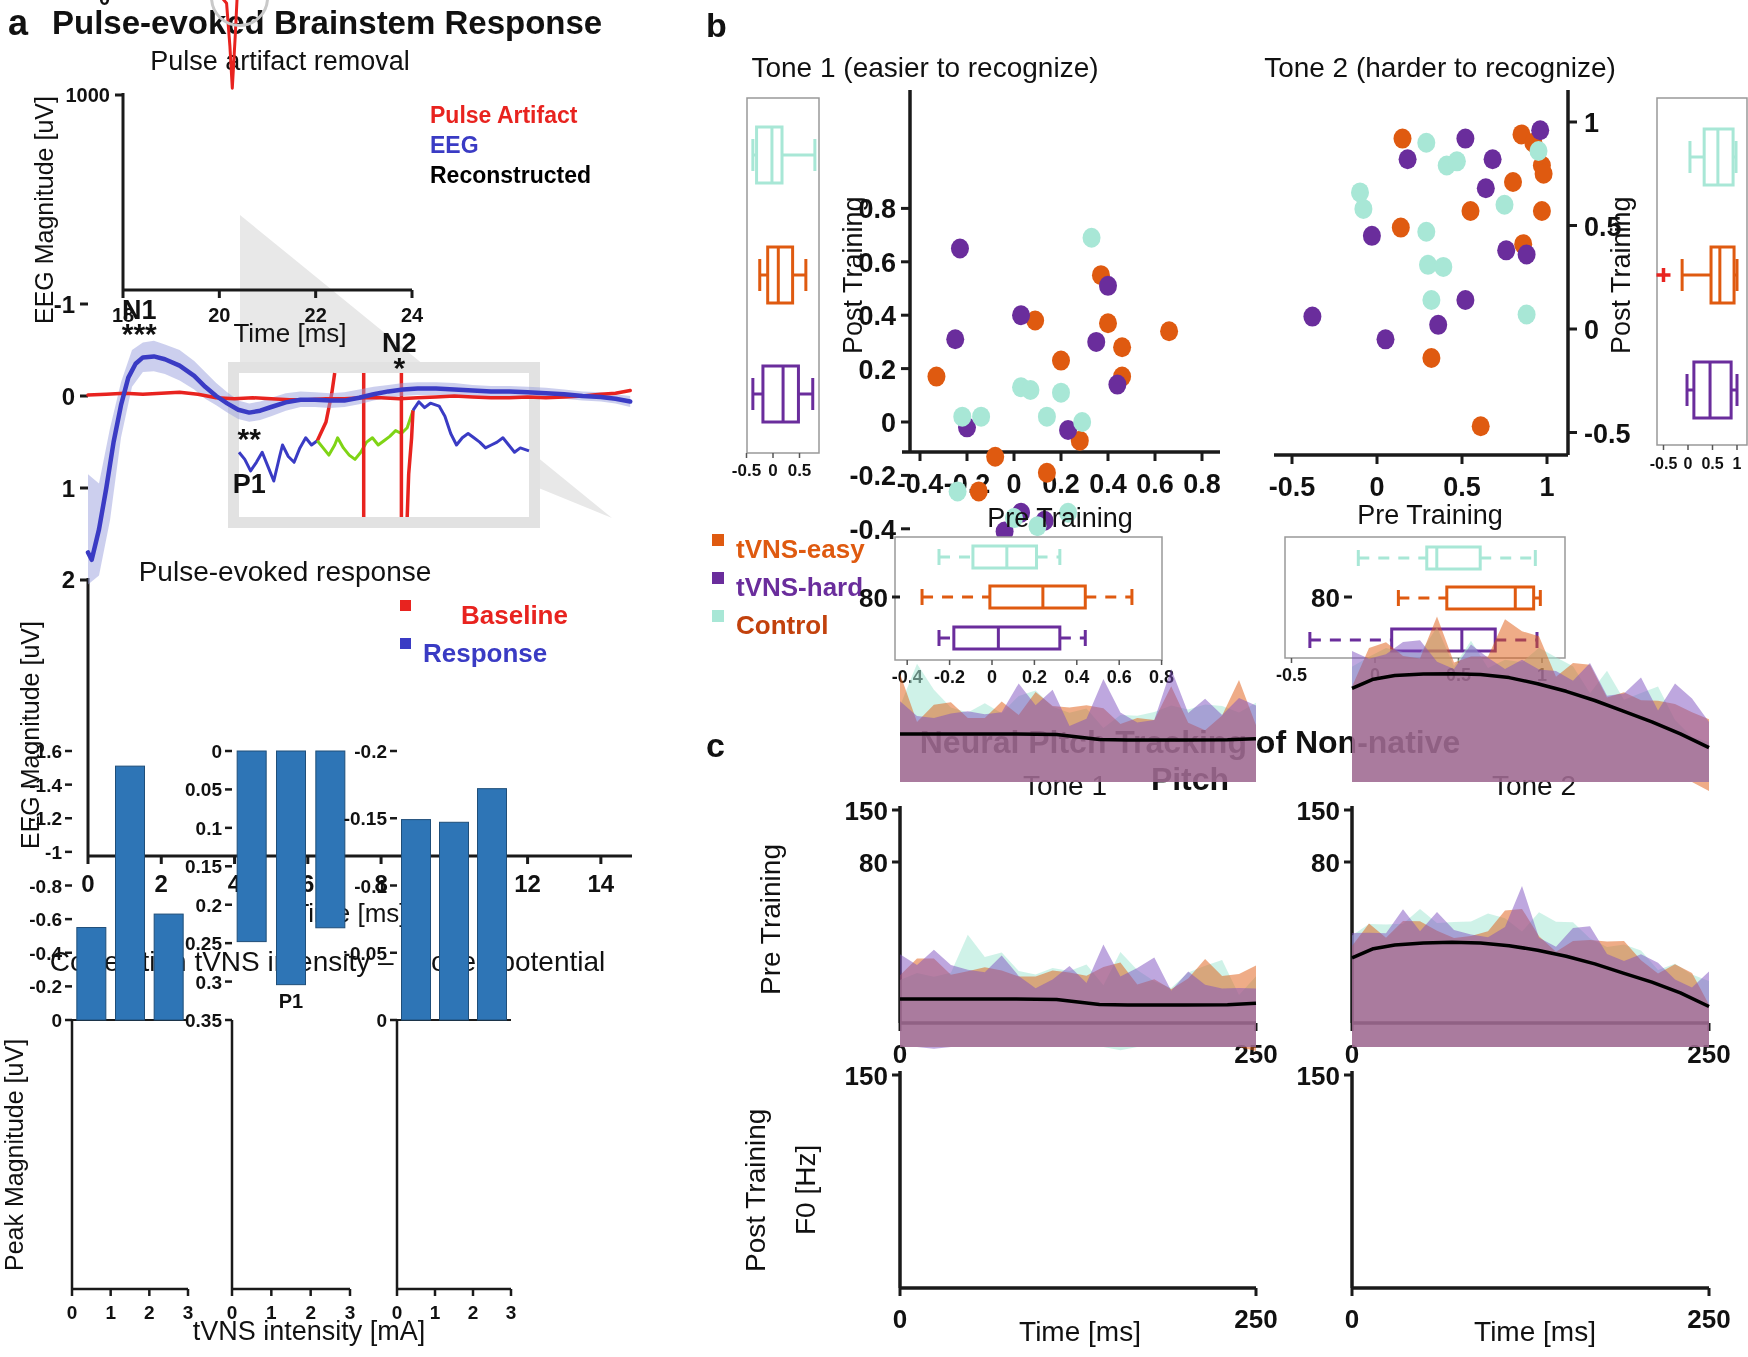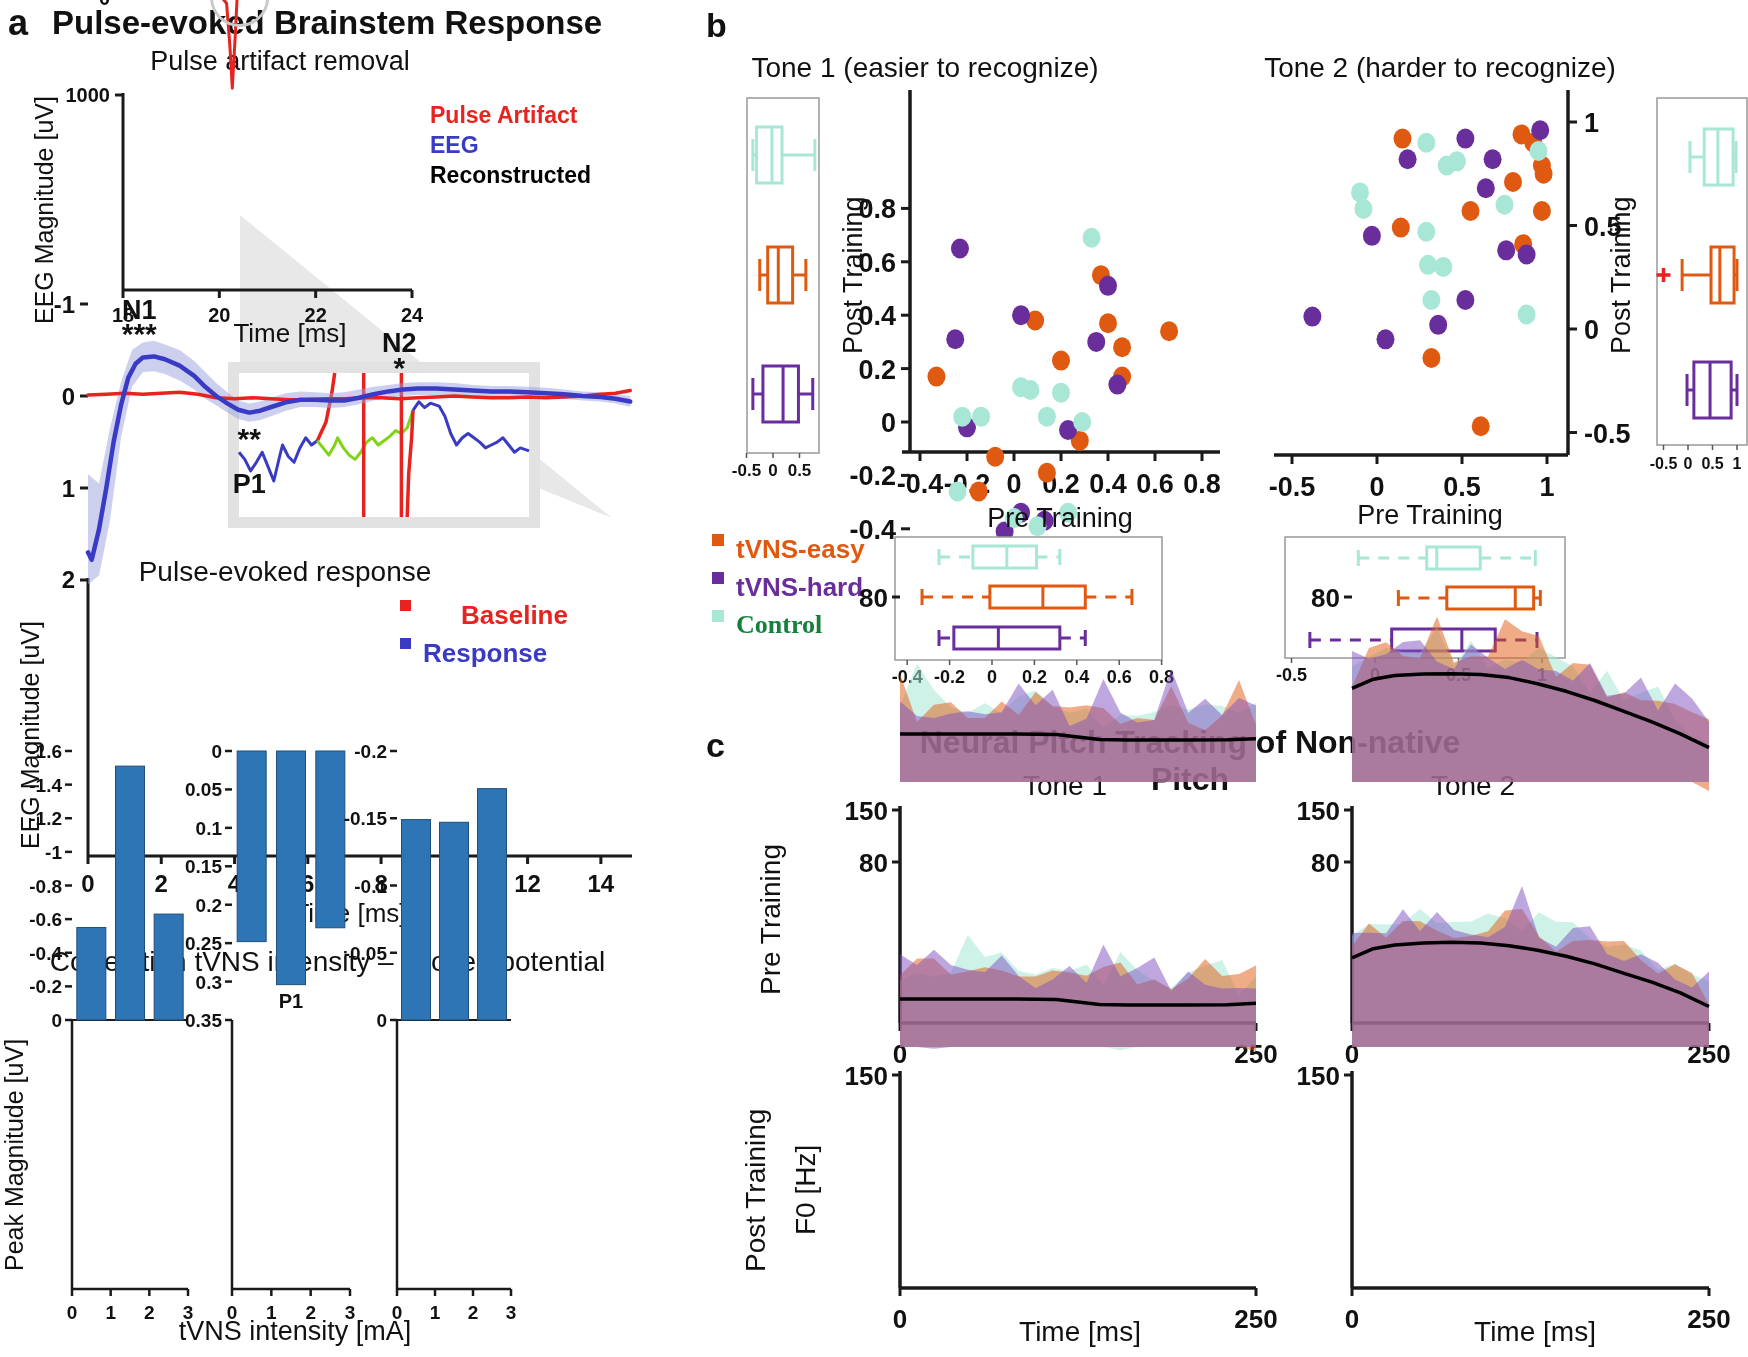--- a/index.html
+++ b/index.html
@@ -216,21 +216,21 @@
       <line x1="90" y1="304" x2="90" y2="311" stroke="#1a1a1a" stroke-width="2.5"></line>
       <text x="90" y="334" font-size="19" text-anchor="middle" font-weight="bold" fill="#111">1</text>
       <line x1="128" y1="304" x2="128" y2="311" stroke="#1a1a1a" stroke-width="2.5"></line>
       <text x="128" y="334" font-size="19" text-anchor="middle" font-weight="bold" fill="#111">2</text>
       <line x1="166" y1="304" x2="166" y2="311" stroke="#1a1a1a" stroke-width="2.5"></line>
       <text x="166" y="334" font-size="19" text-anchor="middle" font-weight="bold" fill="#111">3</text>
       <rect x="56.5" y="-165.405" width="29" height="200.405" fill="#2e75b6" stroke="#1f4e79" stroke-width="1"></rect>
       <rect x="94.5" y="-162.71499999999997" width="29" height="197.71499999999997" fill="#2e75b6" stroke="#1f4e79" stroke-width="1"></rect>
       <rect x="132.5" y="-196.33999999999997" width="29" height="231.33999999999997" fill="#2e75b6" stroke="#1f4e79" stroke-width="1"></rect>
     </svg>
-  <div class="abs ctr" style="left:150px;top:1316px;width:290px;font-size:27px;">tVNS intensity [mA]</div>
+  <div class="abs ctr" style="left:164px;top:1316px;width:290px;font-size:27px;">tVNS intensity [mA]</div>
 
   <div class="abs bold" style="left:706px;top:6px;font-size:34px;">b</div>
   <div class="abs ctr" style="left:740px;top:52px;width:370px;font-size:28px;">Tone 1 (easier to recognize)</div>
   <div class="abs ctr" style="left:1240px;top:52px;width:400px;font-size:28px;">Tone 2 (harder to recognize)</div>
 
   <svg id="tone1-ybox" style="left:745px;top:95px;" width="85" height="395">
       <rect x="2" y="3" width="72" height="355" fill="#fff" stroke="#999" stroke-width="1.5"></rect>
       <line x1="1.5" y1="358" x2="1.5" y2="363" stroke="#555" stroke-width="1.5"></line>
       <text x="1.5" y="381" font-size="17" text-anchor="middle" font-weight="bold" fill="#111">-0.5</text>
       <line x1="28" y1="358" x2="28" y2="363" stroke="#555" stroke-width="1.5"></line>
@@ -484,28 +484,28 @@
     <div class="lg-row">
       <span class="lg-sq" style="background: rgb(223, 90, 16);"></span>
       <span class="bold" style="font-size: 26px; color: rgb(223, 90, 16);">tVNS-easy</span>
     </div>
     <div class="lg-row">
       <span class="lg-sq" style="background: rgb(106, 45, 156);"></span>
       <span class="bold" style="font-size: 26px; color: rgb(106, 45, 156);">tVNS-hard</span>
     </div>
     <div class="lg-row">
       <span class="lg-sq" style="background: rgb(168, 231, 214);"></span>
-      <span class="bold" style="font-size: 26px; color: #15803d; font-family: Liberation Serif, serif;">Control</span>
+      <span class="bold" style="font-size: 26px; color: #c2410c;">Control</span>
     </div>
   </div>
 
   <div class="abs bold" style="left:706px;top:726px;font-size:34px;">c</div>
   <div class="abs bold ctr" style="left:880px;top:724px;width:620px;font-size:32px;">Neural Pitch Tracking of Non-native Pitch</div>
   <div class="abs ctr" style="left:900px;top:770px;width:330px;font-size:28px;">Tone 1</div>
-  <div class="abs ctr" style="left:1308px;top:770px;width:330px;font-size:28px;">Tone 2</div>
+  <div class="abs ctr" style="left:1369px;top:770px;width:330px;font-size:28px;">Tone 2</div>
 
   <div class="abs vlabel" style="left:755px;top:830px;height:180px;font-size:28px;">Pre Training</div>
   <div class="abs vlabel" style="left:740px;top:1080px;height:220px;font-size:28px;">Post Training</div>
   <div class="abs vlabel" style="left:790px;top:1100px;height:180px;font-size:28px;">F0 [Hz]</div>
 
   <svg id="c-pre-t1" style="left:865px;top:800px;" width="420" height="260">
       <line x1="35" y1="6" x2="35" y2="223" stroke="#1a1a1a" stroke-width="3.5"></line>
       <line x1="35" y1="223" x2="391" y2="223" stroke="#1a1a1a" stroke-width="3.5"></line>
       <line x1="27" y1="10" x2="35" y2="10" stroke="#1a1a1a" stroke-width="3"></line>
       <text x="23" y="20" font-size="26" text-anchor="end" font-weight="bold" fill="#111">150</text>

